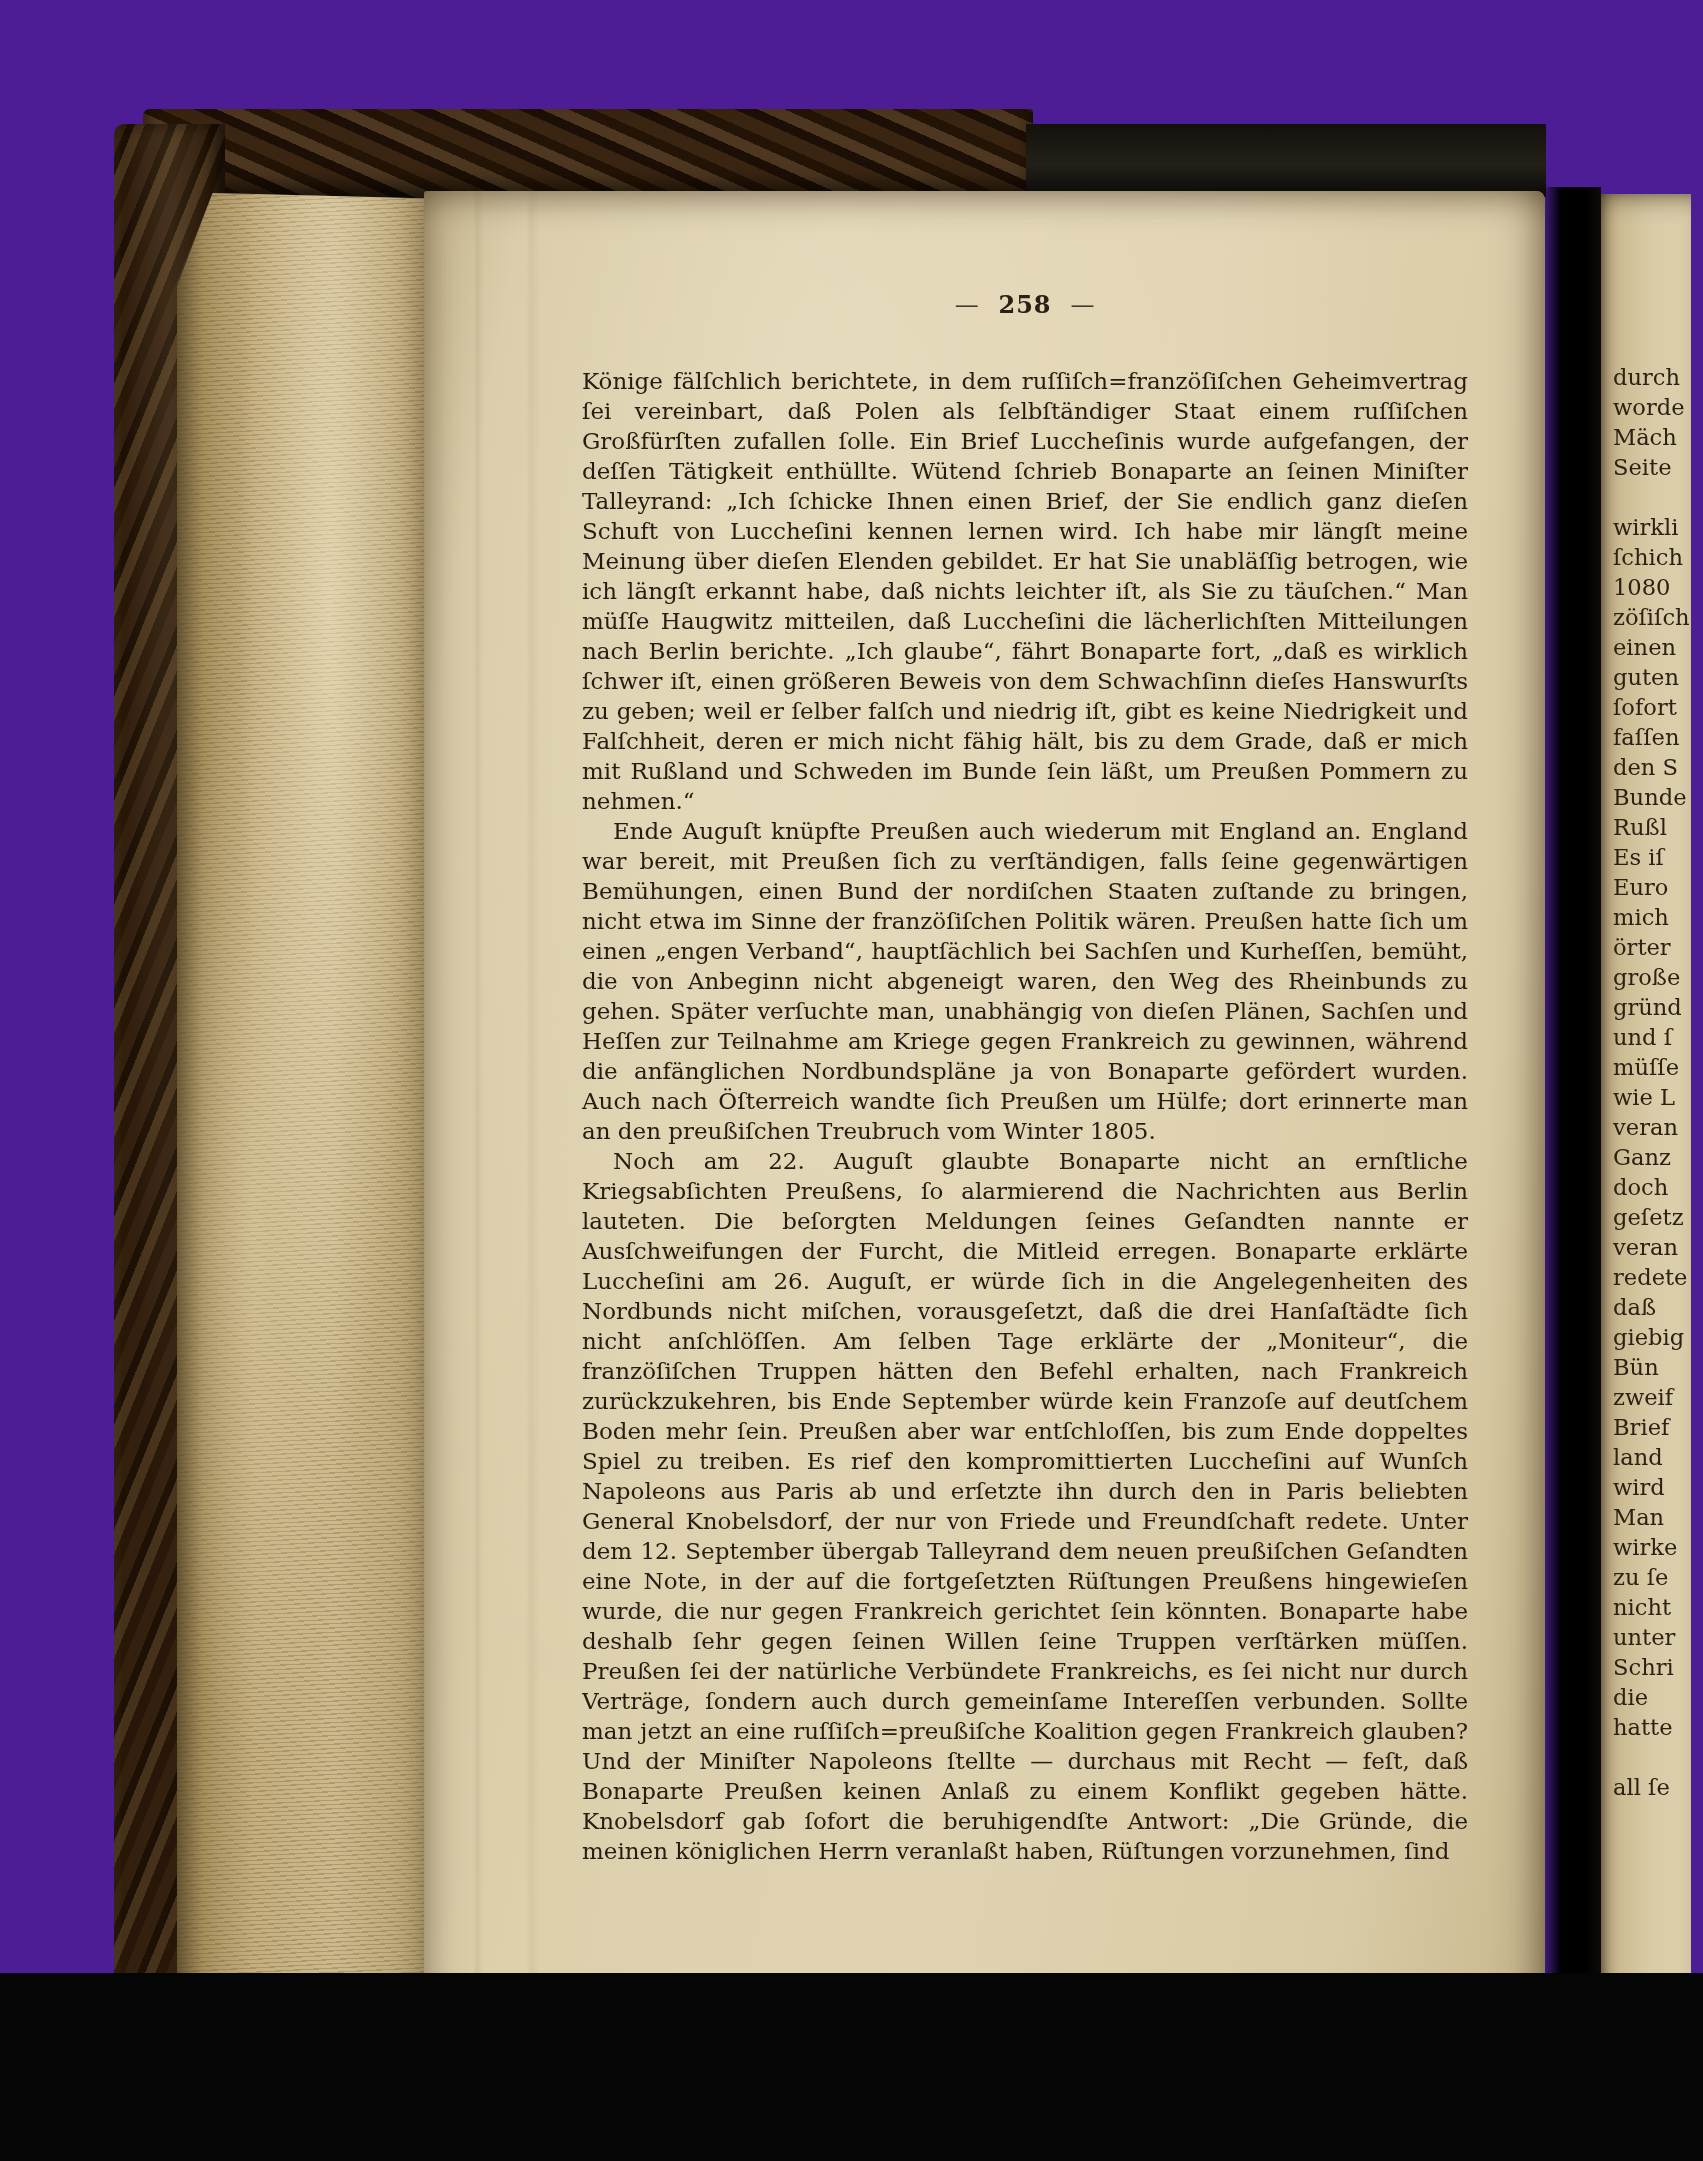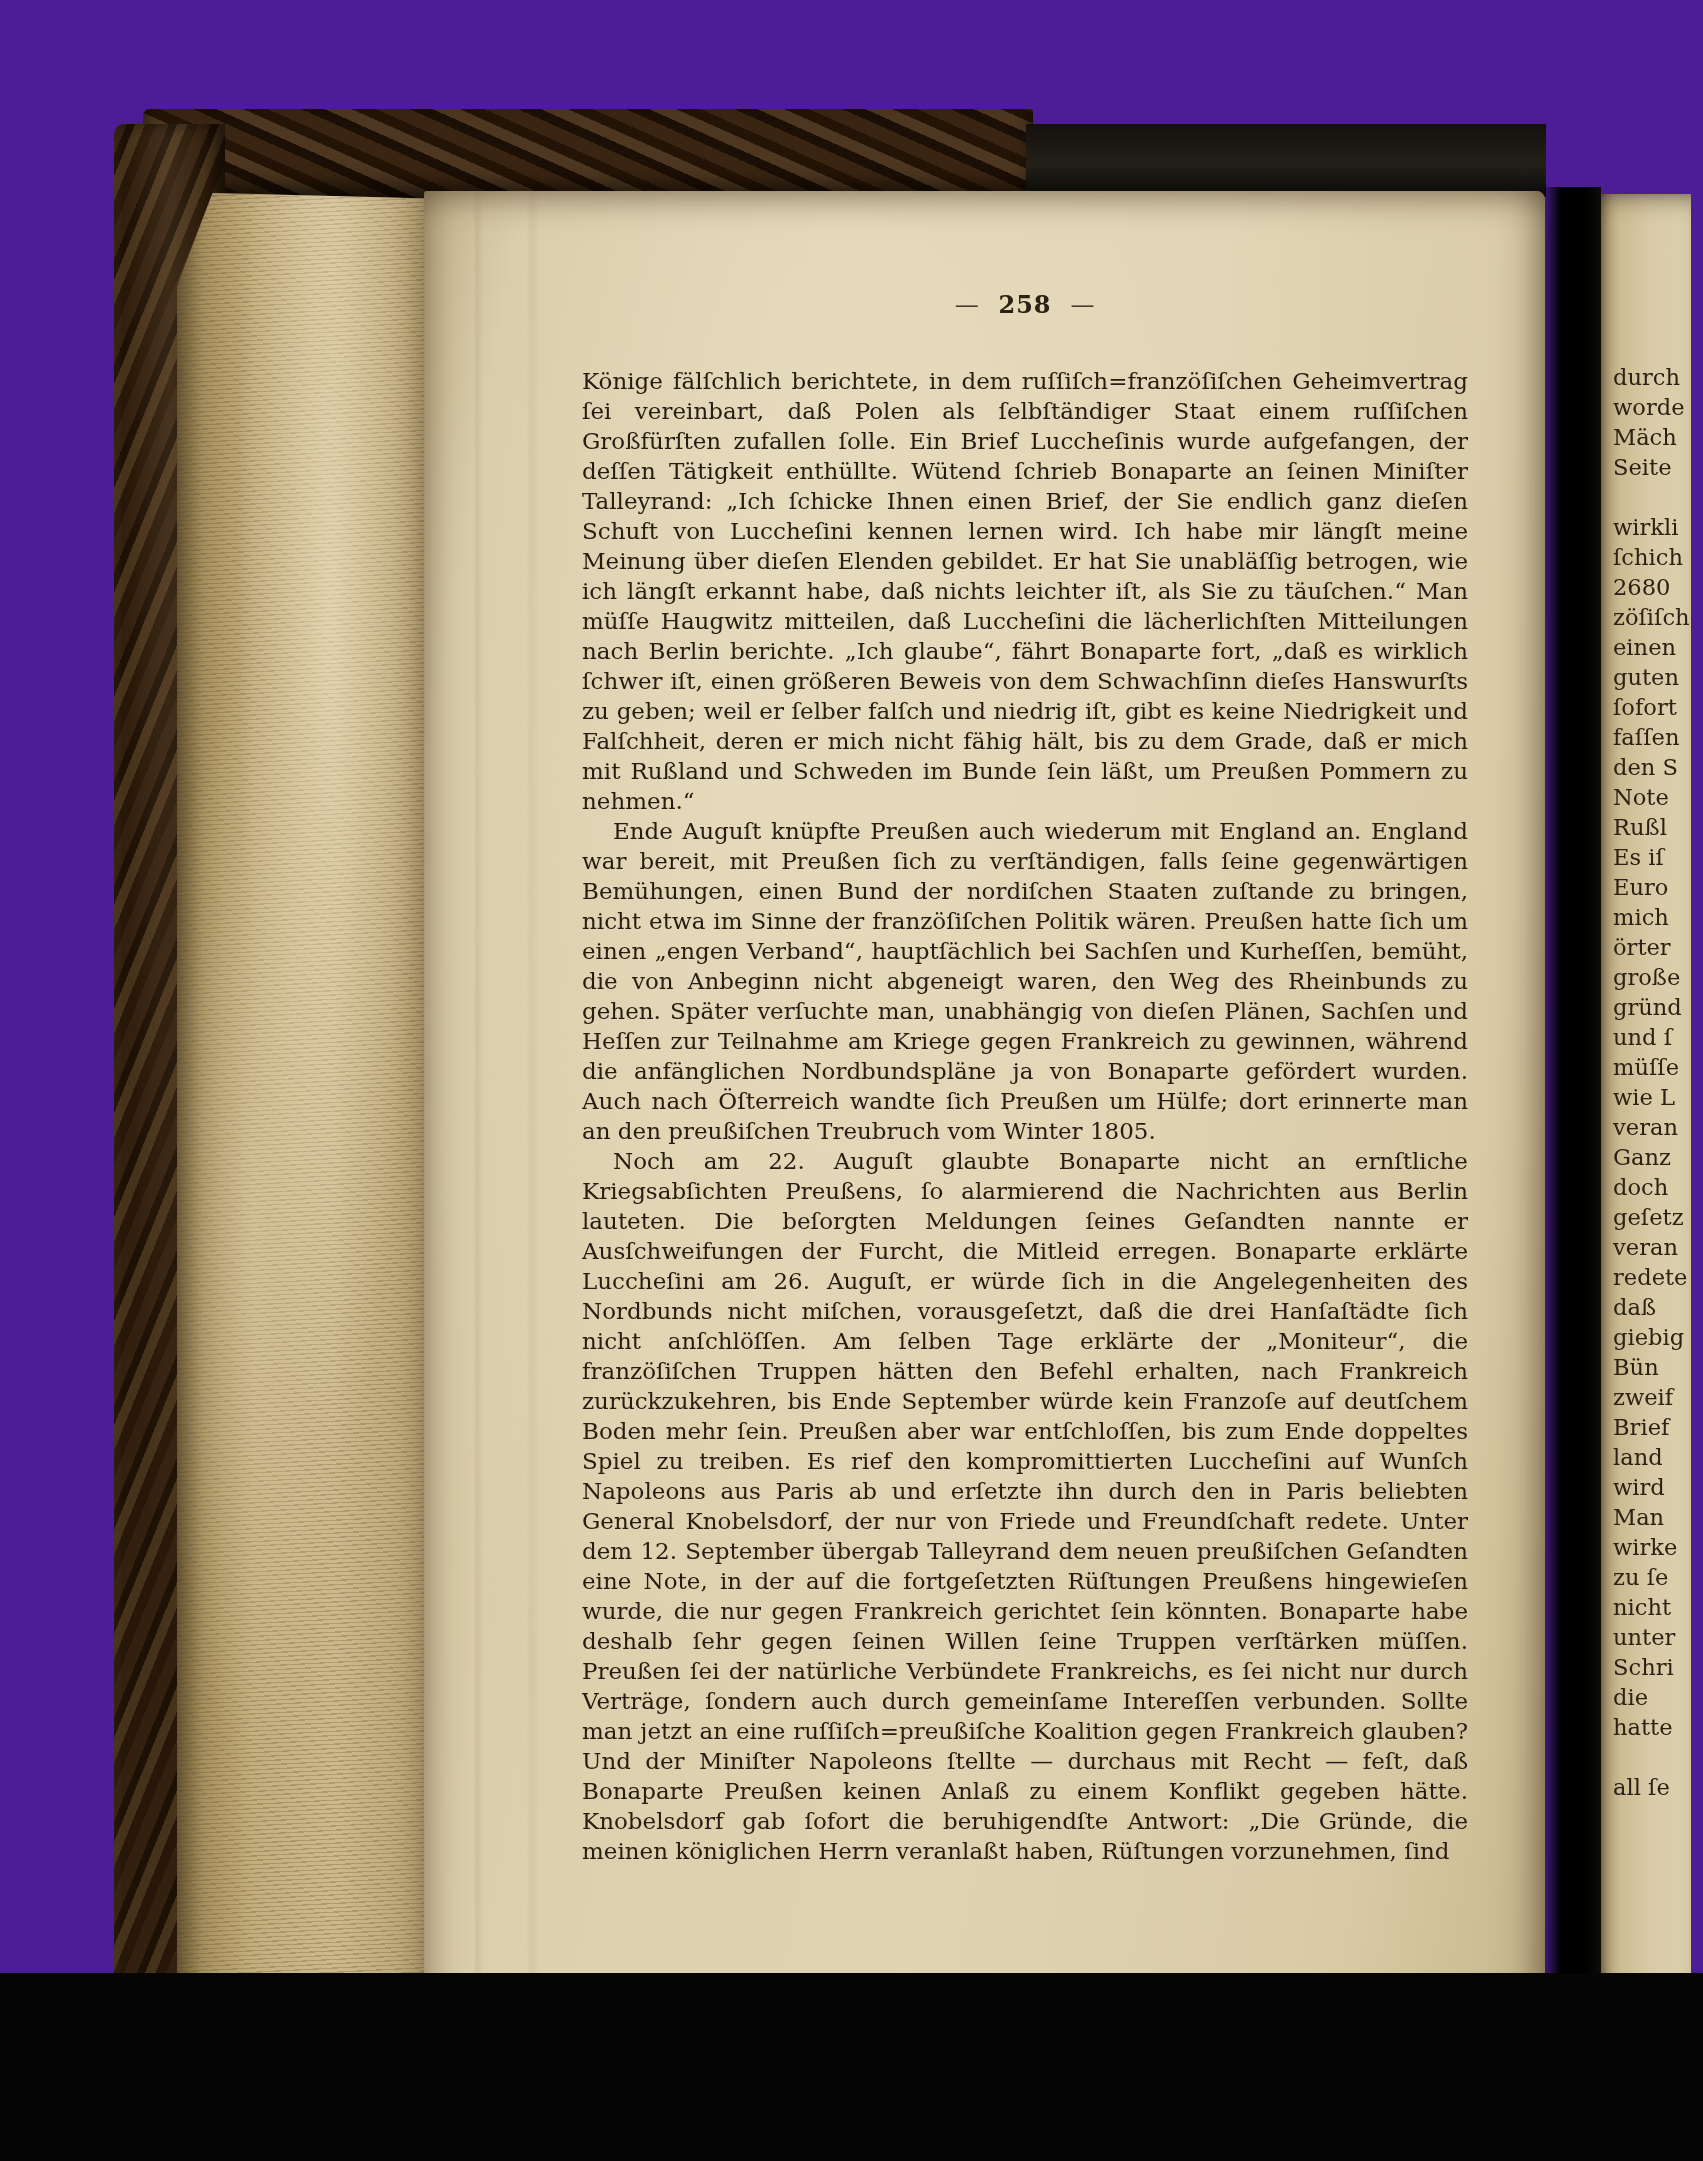--- a/index.html
+++ b/index.html
@@ -140,28 +140,28 @@
 
   <div class="sliver">
 
   <div class="frag">durch</div>
       <div class="frag">worde</div>
       <div class="frag">Mäch</div>
       <div class="frag">Seite</div>
       <div class="frag"></div>
       <div class="frag">wirkli</div>
       <div class="frag">ſchich</div>
-      <div class="frag">2680</div>
+      <div class="frag">1080</div>
       <div class="frag">zöſiſch</div>
       <div class="frag">einen</div>
       <div class="frag">guten</div>
       <div class="frag">ſofort</div>
       <div class="frag">faſſen</div>
       <div class="frag">den S</div>
-      <div class="frag">Note</div>
+      <div class="frag">Bunde</div>
       <div class="frag">Rußl</div>
       <div class="frag">Es iſ</div>
       <div class="frag">Euro</div>
       <div class="frag">mich</div>
       <div class="frag">örter</div>
       <div class="frag">große</div>
       <div class="frag">gründ</div>
       <div class="frag">und ſ</div>
       <div class="frag">müſſe</div>
       <div class="frag">wie L</div>

